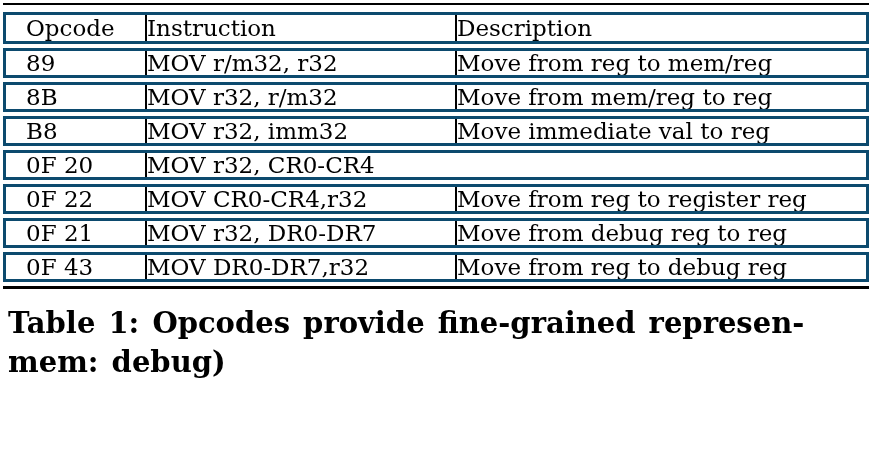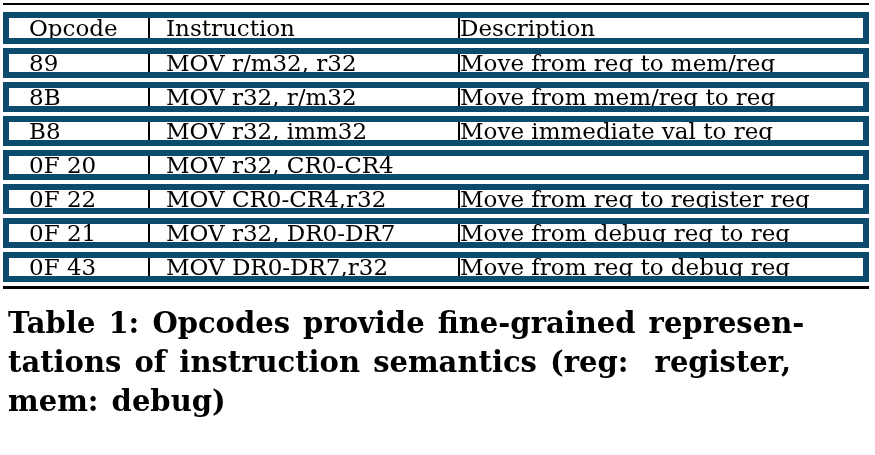--- a/index.html
+++ b/index.html
@@ -28,21 +28,21 @@
     margin-bottom: 7px;
   }
   .bottomrule {
     height: 3px;
     background: #000;
     margin-top: 1px;
   }
   .row {
     display: flex;
     align-items: center;
-    border: 6px solid #0c4a6e;
+    border: 3px solid #0c4a6e;
     box-sizing: border-box;
     height: 30px;
     margin-bottom: 4px;
     font-size: 23px;
     line-height: 26px;
   }
   .row.header {
     height: 32px;
   }
   .row:last-of-type {
@@ -56,21 +56,21 @@
     white-space: pre;
     overflow: hidden;
   }
   .c1 {
     width: 139px;
     padding-left: 20px;
   }
   .c2 {
     width: 310px;
     border-left: 2px solid #000;
-    padding-left: 16px;
+    padding-left: 0;
   }
   .c3 {
     flex: 1;
     border-left: 2px solid #000;
     padding-left: 0;
   }
   .caption {
     position: absolute;
     left: 8px;
     top: 304px;
@@ -137,17 +137,16 @@
       <div class="cell c1">0F 43</div>
       <div class="cell c2">MOV DR0-DR7,r32</div>
       <div class="cell c3">Move from reg to debug reg</div>
     </div>
 
     <div class="bottomrule"></div>
   </div>
 
   <div class="caption">
     <div class="caption-line">Table 1: Opcodes provide fine-grained represen-</div>
-    <div class="caption-line">tations of instruction semantics (reg:  register,</div>
     <div class="caption-line">mem: debug)</div>
   </div>
 
 </div>
 
 </body></html>

